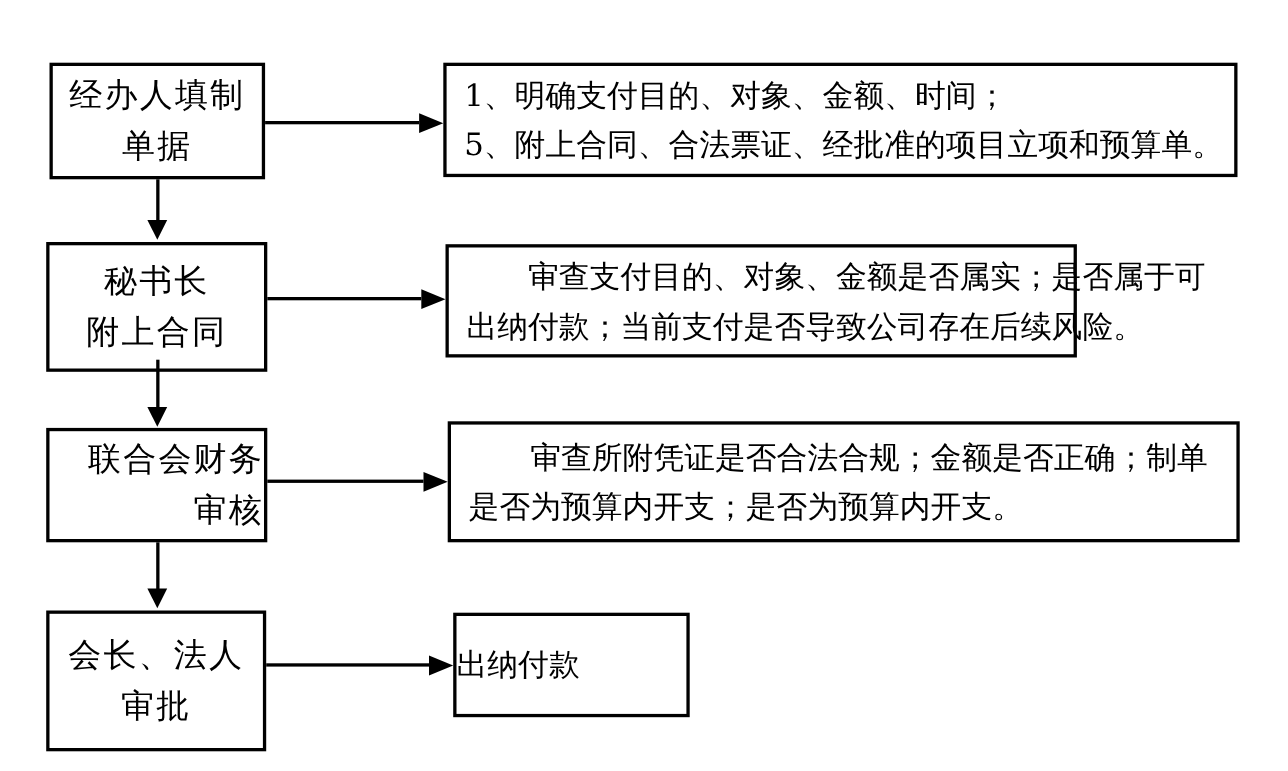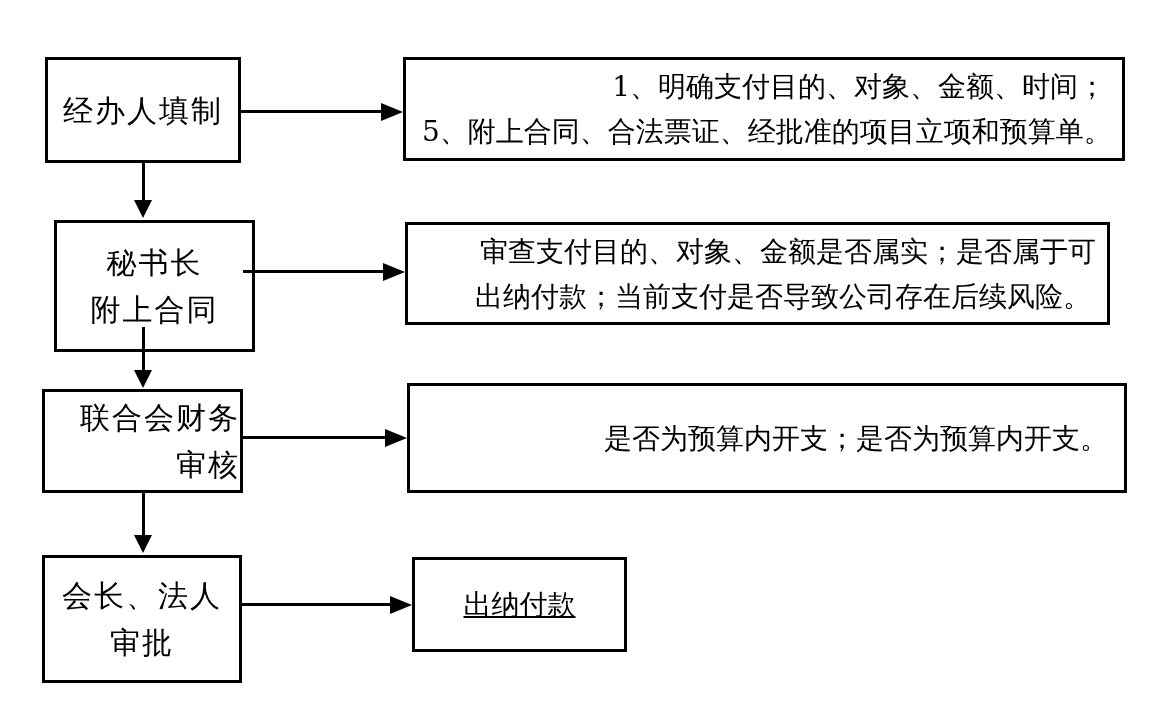--- a/index.html
+++ b/index.html
@@ -28,43 +28,41 @@
   .actor-box {
     text-align: center;
     font-size: 30px;
   }
   .actor-box .line {
     line-height: 47px;
     letter-spacing: 2px;
     white-space: nowrap;
   }
   .detail-box {
-    text-align: right;
+    text-align: left;
     font-size: 28px;
     padding: 0 16px;
   }
   .detail-box .line {
     line-height: 45px;
     white-space: nowrap;
   }
   .detail-box .line.indent {
     text-indent: 56px;
   }
   .detail-box.center {
-    text-align: center;
     padding: 0;
-    text-decoration: underline;
   }
   
   #actor1 { left: 45px;  top: 57px;  width: 196px; height: 106px; }
-  #actor2 { left: 42px;  top: 220px; width: 201px; height: 132px; margin-left: 12px; }
+  #actor2 { left: 42px;  top: 220px; width: 201px; height: 118px; }
   #actor3 { left: 42px;  top: 389px; width: 201px; height: 104px; text-align: right; }
   #actor4 { left: 42px;  top: 555px; width: 200px; height: 128px; }
   #detail1 { left: 403px; top: 57px;  width: 722px; height: 104px; }
-  #detail2 { left: 405px; top: 222px; width: 705px; height: 103px; }
+  #detail2 { left: 405px; top: 222px; width: 574px; height: 103px; }
   #detail3 { left: 407px; top: 383px; width: 720px; height: 110px; }
   #detail4 { left: 412px; top: 557px; width: 215px; height: 95px; }
   
   .h-shaft {
     position: absolute;
     height: 3px;
     background: #000000;
   }
   .h-head {
     position: absolute;
@@ -86,40 +84,42 @@
     border-right: 9px solid transparent;
   }
 </style>
 </head>
 <body>
 
 <div id="canvas">
 
   <div class="box actor-box" id="actor1">
     <div class="line">经办人填制</div>
+    <div class="line">单据</div>
   </div>
   <div class="box detail-box" id="detail1">
     <div class="line">1、明确支付目的、对象、金额、时间；</div>
     <div class="line">5、附上合同、合法票证、经批准的项目立项和预算单。</div>
   </div>
 
   <div class="box actor-box" id="actor2">
     <div class="line">秘书长</div>
     <div class="line">附上合同</div>
   </div>
   <div class="box detail-box" id="detail2">
     <div class="line indent">审查支付目的、对象、金额是否属实；是否属于可</div>
     <div class="line">出纳付款；当前支付是否导致公司存在后续风险。</div>
   </div>
 
   <div class="box actor-box" id="actor3">
     <div class="line">联合会财务</div>
     <div class="line">审核</div>
   </div>
   <div class="box detail-box" id="detail3">
+    <div class="line indent">审查所附凭证是否合法合规；金额是否正确；制单</div>
     <div class="line">是否为预算内开支；是否为预算内开支。</div>
   </div>
 
   <div class="box actor-box" id="actor4">
     <div class="line">会长、法人</div>
     <div class="line">审批</div>
   </div>
   <div class="box detail-box center" id="detail4">
     <div class="line">出纳付款</div>
   </div>

